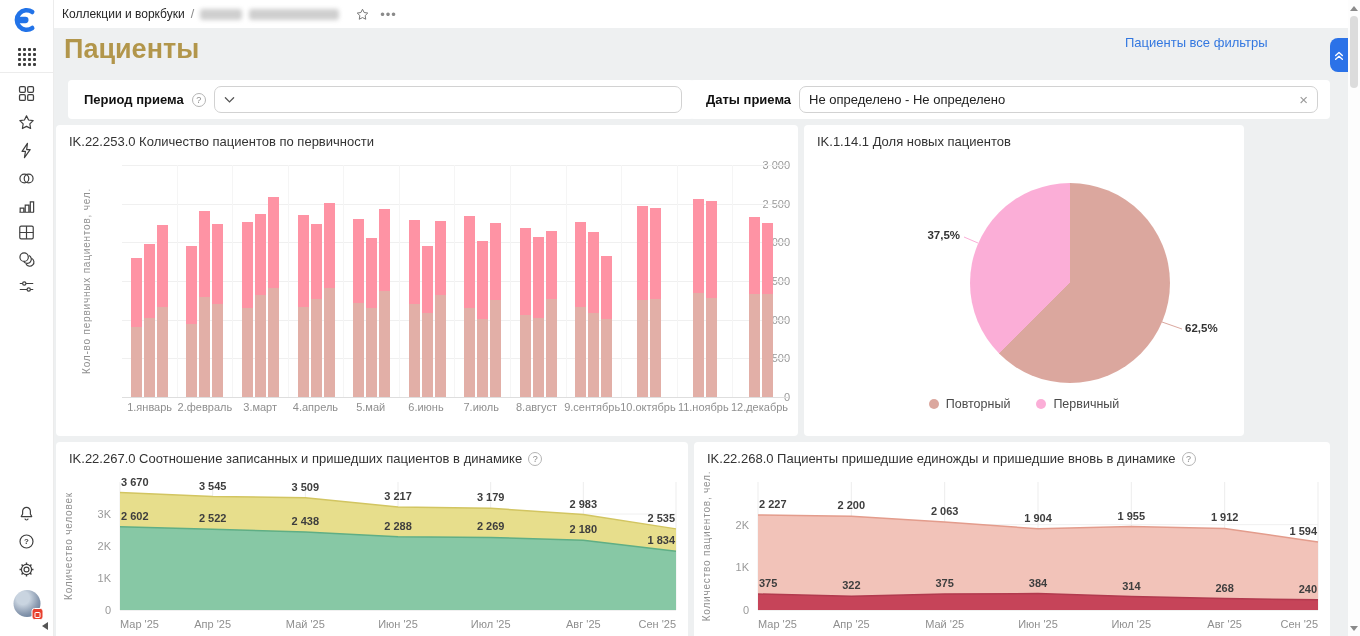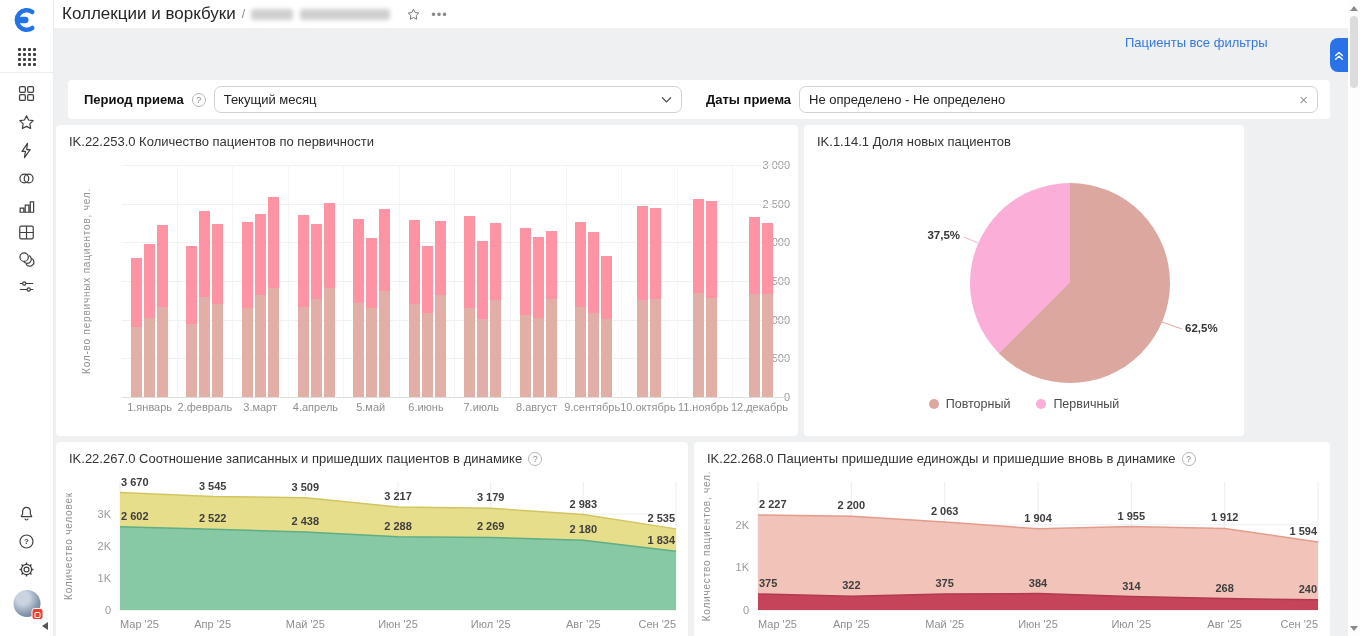--- a/index.html
+++ b/index.html
@@ -22,21 +22,21 @@
                   border-radius:3px; background:#e8402e; border:1.5px solid #fff; }
   .avatar-badge:after { content:""; position:absolute; left:2.5px; top:2.5px; width:4px; height:4px;
                   border:1px solid #fff; border-radius:1px; }
   .tri-left { position:absolute; left:42px; top:622px; width:0; height:0; cursor:pointer;
               border-top:4px solid transparent; border-bottom:4px solid transparent;
               border-right:6px solid #555; }
 
   
   .topbar { position:absolute; left:54px; top:0; width:1294px; height:28px; background:#fff;
             display:flex; align-items:center; padding-left:8px; }
-  .crumb { font-size:17px; color:#262626; cursor:pointer; }
+  .crumb { font-size:12px; color:#262626; cursor:pointer; }
   .crumb-sep { font-size:12.5px; color:#8a8a8a; margin:0 6px; }
   .redacted { display:flex; gap:7px; margin-right:14px; filter:blur(2px); }
   .redacted b { display:block; height:11px; border-radius:3px; background:#cfcfcf; }
   .crumb-star { margin:0 10px 0 2px; cursor:pointer; display:flex; }
   .crumb-more { color:#8a8a8a; font-size:13px; letter-spacing:1px; cursor:pointer; }
 
   
   .content-bg { position:absolute; left:54px; top:28px; width:1294px; height:608px; background:#eef0f1; }
   .page-title { position:absolute; left:64px; top:34px; font-size:27px; font-weight:bold; color:#b2964b; }
   .reset-link { position:absolute; left:1125px; top:35px; font-size:13px; color:#3478e0; cursor:pointer; }
@@ -237,33 +237,33 @@
     <span class="crumb-star">
       <svg viewBox="0 0 24 24" width="15" height="15">
         <path d="M12 3.6l2.6 5.2 5.8.9-4.2 4.1 1 5.8-5.2-2.7-5.2 2.7 1-5.8L3.6 9.7l5.8-.9z" fill="none" stroke="#777" stroke-width="1.6" stroke-linejoin="round"></path>
         </svg>
     </span>
     <span class="crumb-more">•••</span>
   </header>
 
   <div class="content-bg"></div>
 
+  <h1 class="page-title">Пациенты</h1>
   <a class="reset-link">Пациенты все фильтры</a>
 
   <div class="panel-btn">
     <svg viewBox="0 0 12 14" width="10" height="12">
       <path d="M2 7.5 6 4l4 3.5M2 12 6 8.5l4 3.5" stroke="#fff" stroke-width="1.7" fill="none" stroke-linecap="round" stroke-linejoin="round"></path>
       </svg>
   </div>
 
   <div class="filter-card left">
     <span class="filter-label">Период приема</span>
     <span class="info-dot">?</span>
     <div class="control">
-      <span class="val">Текущий месяц</span>
       <svg viewBox="0 0 12 8" width="11" height="8">
         <path d="M1.5 1.5 6 6l4.5-4.5" stroke="#555" stroke-width="1.4" fill="none" stroke-linecap="round"></path>
         </svg>
     </div>
   </div>
   <div class="filter-card right">
     <span class="filter-label">Даты приема</span>
     <div class="control">
       <span class="val">Не определено - Не определено</span>
       <span class="x">×</span>

